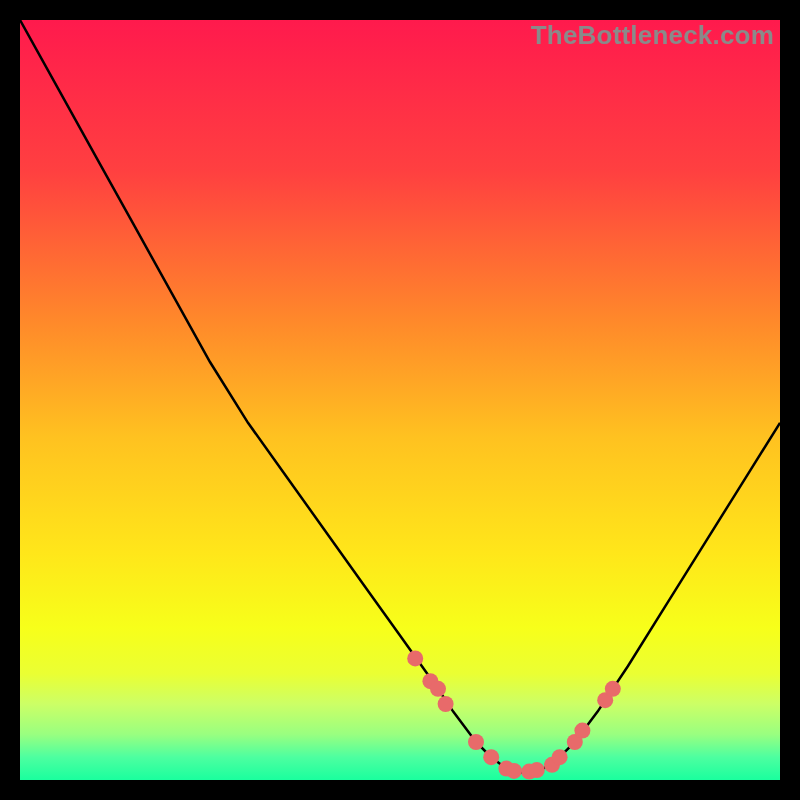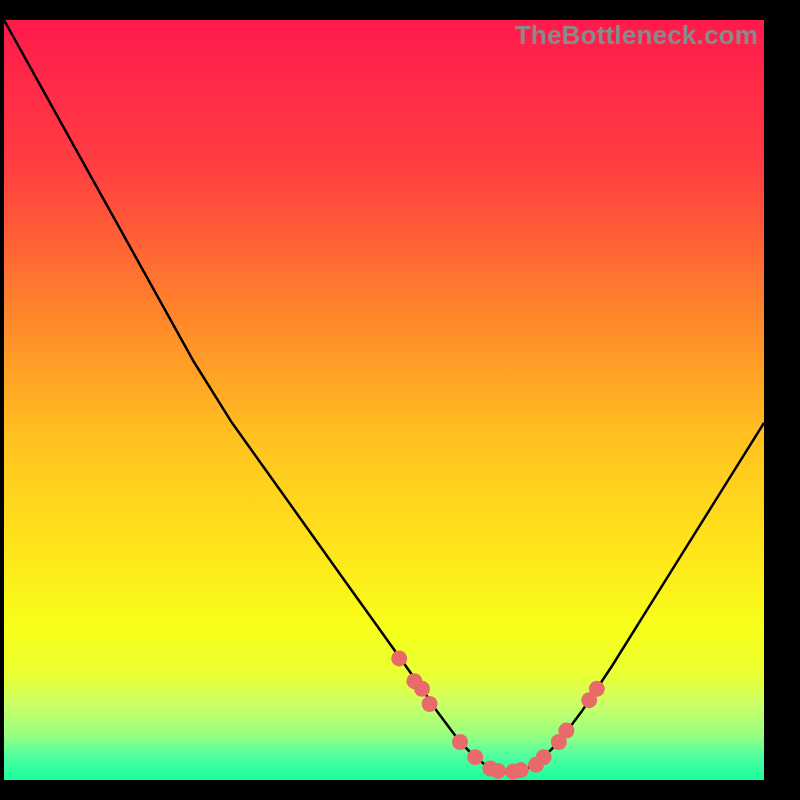--- a/index.html
+++ b/index.html
@@ -5,21 +5,21 @@
   html, body {
     margin: 0;
     padding: 0;
     width: 800px;
     height: 800px;
     background: #000;
     overflow: hidden;
   }
   .frame {
     position: absolute;
-    left: 4px;
+    left: 20px;
     top: 20px;
     width: 760px;
     height: 584px;
     background: #000;
   }
   .plot {
     position: absolute;
     left: 0;
     top: 0;
     width: 760px;

